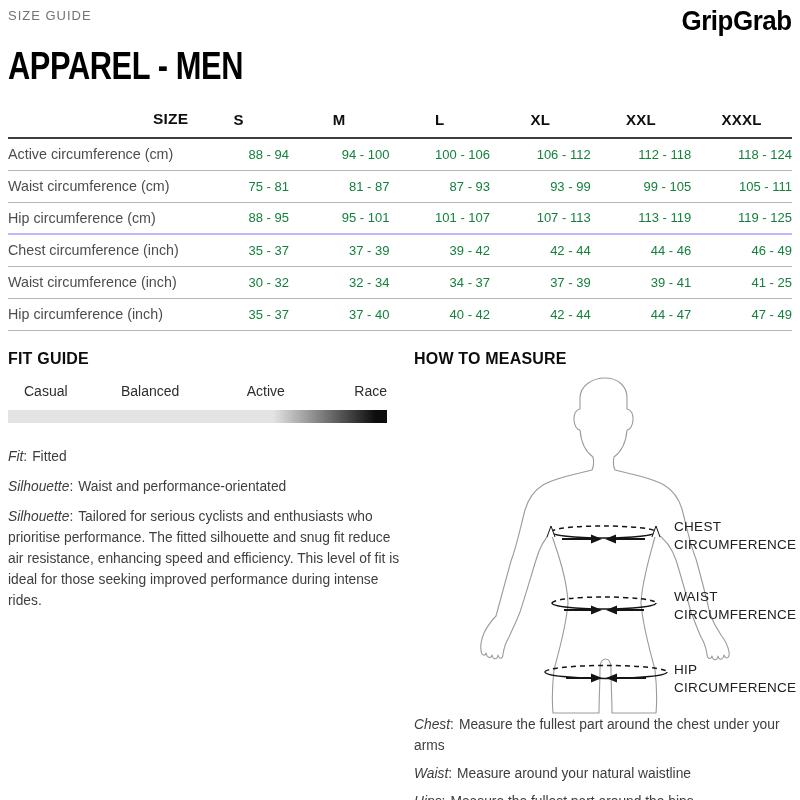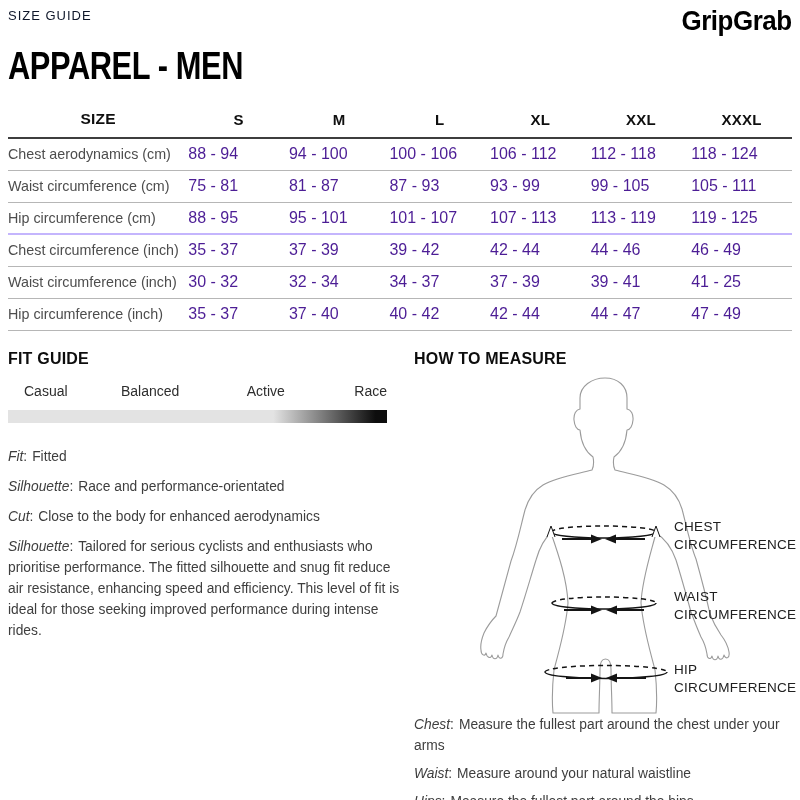--- a/index.html
+++ b/index.html
@@ -5,21 +5,21 @@
   * { margin:0; padding:0; box-sizing:border-box; }
   html,body { background:#ffffff; }
   body { font-family:"Liberation Sans", sans-serif; }
   .page {
     position:relative; width:800px; height:800px; background:#fff; overflow:hidden;
     color:#1a1a1a;
   }
   
   .eyebrow {
     position:absolute; left:8px; top:8px;
-    font-size:13px; letter-spacing:1px; color:#0f172a; font-weight:500;
+    font-size:13px; letter-spacing:1px; color:#737373; font-weight:500;
   }
   .brand {
     position:absolute; right:8px; top:6px;
     font-size:27px; font-weight:800; letter-spacing:-0.5px; color:#000;
     transform:scaleX(0.96); transform-origin:right center;
   }
   .title {
     position:absolute; left:8px; top:44px;
     font-size:39px; font-weight:800; letter-spacing:-0.5px; color:#000;
     transform:scaleX(0.79); transform-origin:left center; white-space:nowrap;
@@ -27,23 +27,23 @@
   
   table.size-table {
     position:absolute; left:8px; top:104px; width:784px;
     border-collapse:collapse; table-layout:fixed;
   }
   .size-table th {
     font-size:15px; font-weight:700; color:#0f0f0f; text-align:center;
     padding:6px 0 9px 0; border-bottom:2px solid #3e3e3e;
     transform-origin:center; letter-spacing:0.2px;
   }
-  .size-table th.lbl { text-align:center; font-size:15.5px; }
+  .size-table th.lbl { text-align:right; font-size:15.5px; }
   .size-table td {
-    height:32px; font-size:16px; color:#4c1d95; text-align:left;
+    height:32px; font-size:13px; color:#15803d; text-align:right;
     border-bottom:1px solid #b6b6b6;
   }
   .size-table td.row-label { text-align:left; font-size:14.3px; color:#4d4d4d; }
   .size-table tr.group-end td { border-bottom:2px solid #c4b5fd; }
   
   .fg-heading {
     position:absolute; left:8px; top:350px;
     font-size:16px; font-weight:800; color:#0d0d0d; letter-spacing:0.2px;
   }
   .scale-labels {
@@ -106,21 +106,21 @@
         <th>S</th>
         <th>M</th>
         <th>L</th>
         <th>XL</th>
         <th>XXL</th>
         <th>XXXL</th>
       </tr>
     </thead>
     <tbody>
       <tr>
-        <td class="row-label">Chest aerodynamics (cm)</td>
+        <td class="row-label">Active circumference (cm)</td>
         <td>88 - 94</td>
         <td>94 - 100</td>
         <td>100 - 106</td>
         <td>106 - 112</td>
         <td>112 - 118</td>
         <td>118 - 124</td>
       </tr>
       <tr>
         <td class="row-label">Waist circumference (cm)</td>
         <td>75 - 81</td>
@@ -174,22 +174,21 @@
   <div class="scale-labels">
     <span class="sl sl0">Casual</span>
     <span class="sl sl1">Balanced</span>
     <span class="sl sl2">Active</span>
     <span class="sl sl3">Race</span>
   </div>
   <div class="gradient-bar"></div>
 
   <div class="attrs">
     <p class="attr"><span class="il">Fit</span><span class="cl">:</span><span class="tx">Fitted</span></p>
-    <p class="attr"><span class="il">Silhouette</span><span class="cl">:</span><span class="tx">Race and performance-orientated</span></p>
-    <p class="attr"><span class="il">Cut</span><span class="cl">:</span><span class="tx">Close to the body for enhanced aerodynamics</span></p>
+    <p class="attr"><span class="il">Silhouette</span><span class="cl">:</span><span class="tx">Waist and performance-orientated</span></p>
     <p class="attr"><span class="il">Silhouette</span><span class="cl">:</span><span class="tx">Tailored for serious cyclists and enthusiasts who prioritise performance. The fitted silhouette and snug fit reduce air resistance, enhancing speed and efficiency. This level of fit is ideal for those seeking improved performance during intense rides.</span></p>
   </div>
 
   <h2 class="htm-heading">HOW TO MEASURE</h2>
 
   <svg class="diagram" viewBox="410 370 390 345" xmlns="http://www.w3.org/2000/svg">
 
     <path class="figure" d="
       M 605 378
       C 618 378 627 386 627 398 L 627 409

